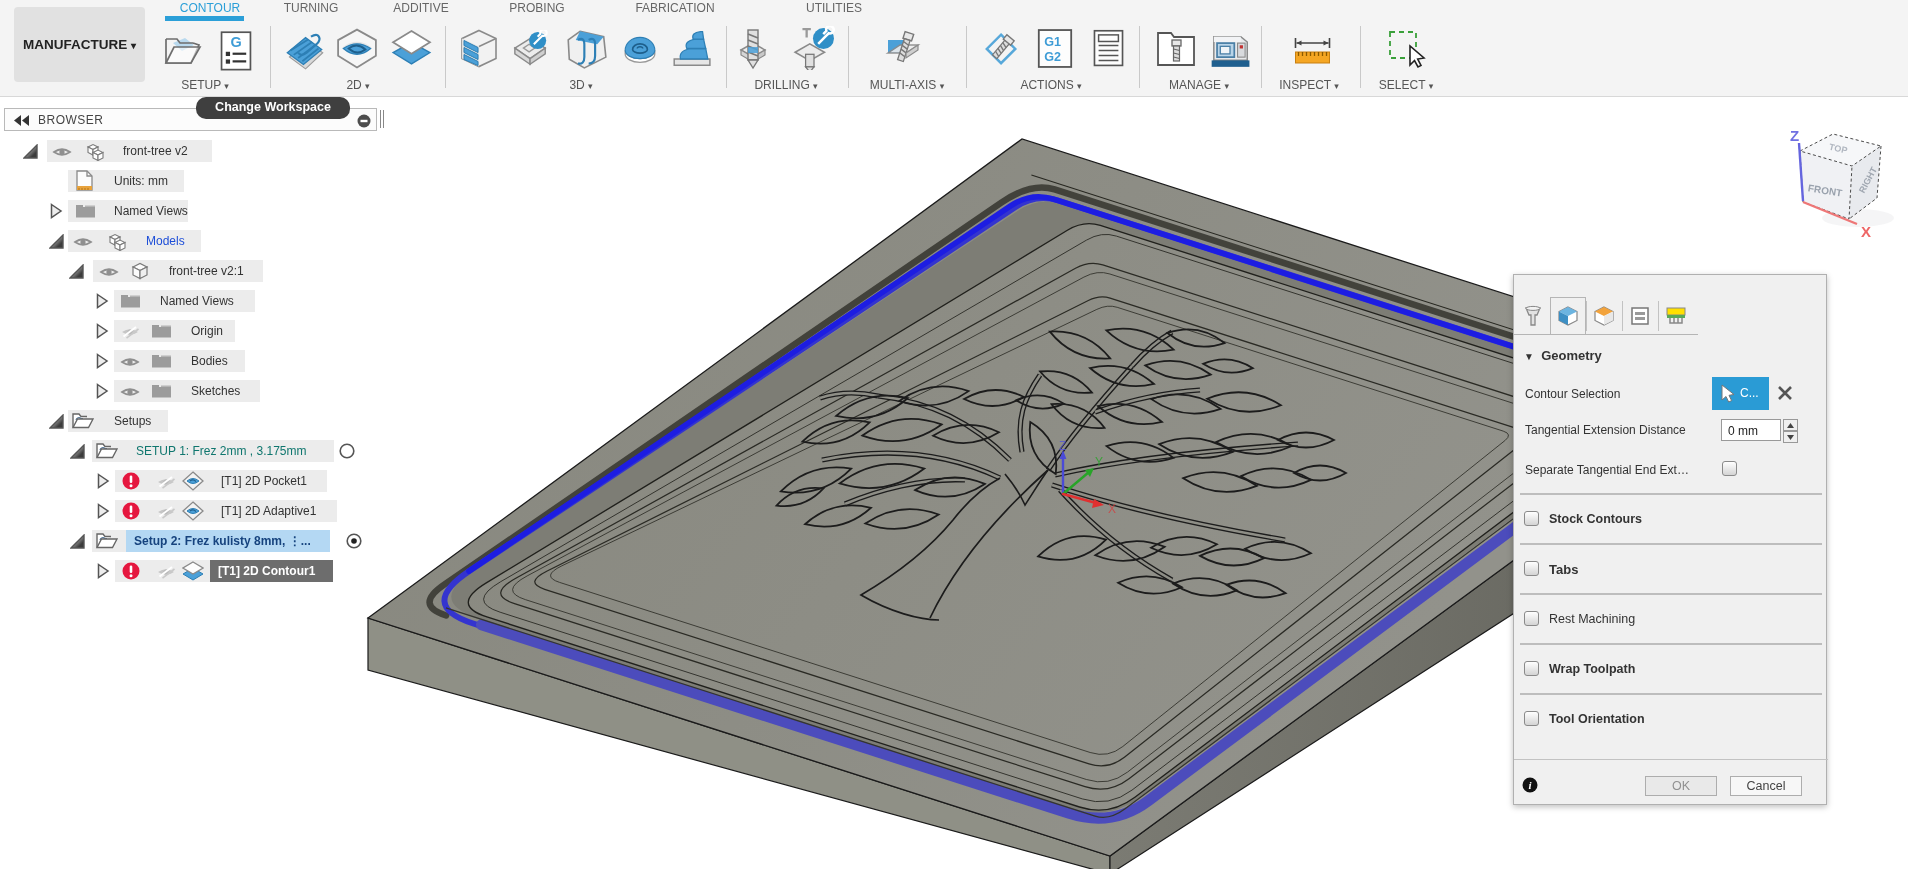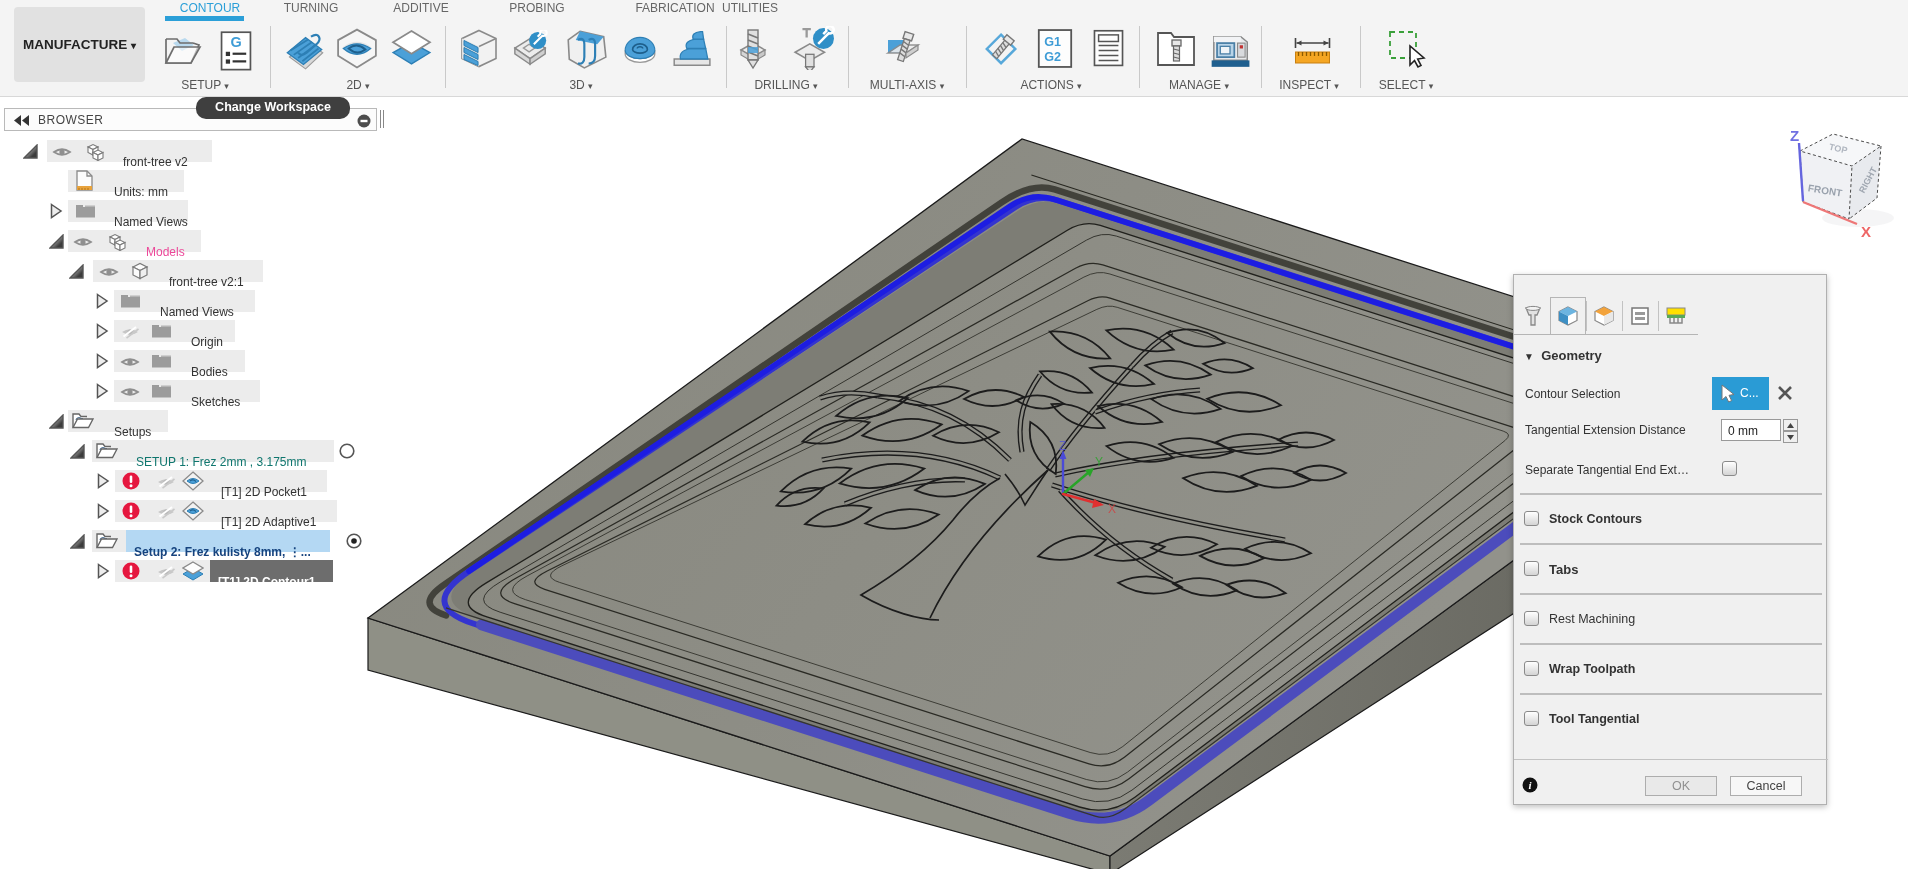--- a/index.html
+++ b/index.html
@@ -10,21 +10,21 @@
 .dn { font-size:9px; color:#555; }
 .vsep { position:absolute; top:26px; width:1px; height:62px; background:#c9c9c9; }
 #manu { position:absolute; left:14px; top:7px; width:131px; height:75px; background:#e1e1e1;
   border-radius:4px; text-align:center; line-height:75px; font-weight:bold; font-size:13.5px; color:#222; }
 #tooltip { position:absolute; left:196px; top:97px; width:154px; height:22px; background:#3f3f3f;
   border-radius:10px; color:#fff; font-size:12.5px; font-weight:bold; text-align:center; line-height:21px; z-index:60; }
 #bheader { position:absolute; left:4px; top:108px; width:373px; height:23px; background:#fcfcfc;
   border:1px solid #b9b9b9; z-index:30; }
 #browser { position:absolute; left:0; top:131px; width:400px; height:470px; z-index:30; }
 .rowbg { height:22px; background:#ececec; }
-.lbl { height:22px; line-height:22px; font-size:12px; padding:11px 8px; white-space:nowrap; }
+.lbl { height:22px; line-height:22px; font-size:12px; padding:0 8px; white-space:nowrap; }
 #dialog { position:absolute; left:1513px; top:274px; width:314px; height:531px; background:#f0f0f0;
   border:1px solid #b0b0b0; box-shadow:0 2px 6px rgba(0,0,0,0.25); z-index:40; }
 .chk { width:15px; height:15px; border:1px solid #8a8a8a; border-radius:3px;
   background:linear-gradient(#ffffff,#d4d4d4); }
 .spinb { left:0; width:15px; height:12px; background:#efefef; border:1px solid #999; text-align:center; line-height:9px; }
 .spinb svg { vertical-align:middle }
 .btn { height:20px; border:1px solid #adadad; background:#e9e9e9; text-align:center;
   line-height:18px; font-size:12.5px; }
 </style></head>
 <body>
@@ -150,21 +150,21 @@
 <text x="1790" y="141" font-size="15" font-weight="bold" fill="#7070e2">Z</text>
 <text x="1861" y="237" font-size="15" font-weight="bold" fill="#ee6666">X</text>
 </g>
 </svg>
 <div id="toolbar">
 <div style="position:absolute;left:140px;top:1px;width:140px;text-align:center;font-size:12px;color:#2b9fd8">CONTOUR</div>
     <div style="position:absolute;left:241px;top:1px;width:140px;text-align:center;font-size:12px;color:#666">TURNING</div>
     <div style="position:absolute;left:351px;top:1px;width:140px;text-align:center;font-size:12px;color:#666">ADDITIVE</div>
     <div style="position:absolute;left:467px;top:1px;width:140px;text-align:center;font-size:12px;color:#666">PROBING</div>
     <div style="position:absolute;left:605px;top:1px;width:140px;text-align:center;font-size:12px;color:#666">FABRICATION</div>
-    <div style="position:absolute;left:722px;top:1px;width:140px;text-align:left;font-size:12px;color:#666">UTILITIES</div>
+    <div style="position:absolute;left:722px;top:1px;width:140px;text-align:right;font-size:12px;color:#666">UTILITIES</div>
     <div style="position:absolute;left:165px;top:16px;width:79px;height:5px;background:#2b9fd8"></div>
 <div id="manu">MANUFACTURE <span style="font-size:10px">▾</span></div>
 <div class="grp" style="left:130px">SETUP <span class="dn">▾</span></div>
     <div class="grp" style="left:283px">2D <span class="dn">▾</span></div>
     <div class="grp" style="left:506px">3D <span class="dn">▾</span></div>
     <div class="grp" style="left:711px">DRILLING <span class="dn">▾</span></div>
     <div class="grp" style="left:832px">MULTI-AXIS <span class="dn">▾</span></div>
     <div class="grp" style="left:976px">ACTIONS <span class="dn">▾</span></div>
     <div class="grp" style="left:1124px">MANAGE <span class="dn">▾</span></div>
     <div class="grp" style="left:1234px">INSPECT <span class="dn">▾</span></div>
@@ -390,21 +390,21 @@
 <svg class="abs" style="left:106px;top:231px" width="20" height="20" viewBox="0 0 20 20">
 <g stroke="#7a7a7a" stroke-width="1.1" fill="#fdfdfd">
         <polygon points="4,6 9,3.5 14,6 9,8.5"></polygon>
         <polygon points="4,6 9,8.5 9,14 4,11.5"></polygon>
         <polygon points="9,8.5 14,6 14,11.5 9,14"></polygon>
 <polygon points="9,11.5 14,9 19,11.5 14,14"></polygon>
         <polygon points="9,11.5 14,14 14,19.5 9,17"></polygon>
         <polygon points="14,14 19,11.5 19,17 14,19.5"></polygon>
       </g>
     </svg>
-<div class="abs lbl" style="left:138px;top:230px;background:transparent;color:#ec4899;">Models</div>
+<div class="abs lbl" style="left:138px;top:230px;background:transparent;color:#1d4ed8;">Models</div>
 <svg class="abs" style="left:69px;top:264px" width="15" height="15">
       <polygon points="1,14 14,14 14,1" fill="url(#triG69264)"></polygon>
       <defs>
         <linearGradient id="triG69264" x1="0" y1="0" x2="1" y2="1">
           <stop offset="0.3" stop-color="#b9b9b9"></stop>
           <stop offset="0.75" stop-color="#3c3c3c"></stop>
         </linearGradient>
       </defs>
       <polygon points="1,14 14,14 14,1" fill="none" stroke="#555" stroke-width="1.4"></polygon>
     </svg>
@@ -672,21 +672,21 @@
 <div class="abs" style="left:6px;top:218px;width:302px;height:2px;background:#bdbdbd"></div>
 <div class="abs chk" style="left:10px;top:236px"></div>
 <div class="abs" style="left:35px;top:237px;font-size:12.5px;font-weight:bold;color:#333">Stock Contours</div>
 <div class="abs chk" style="left:10px;top:286px"></div>
 <div class="abs" style="left:35px;top:287px;font-size:13px;font-weight:bold;color:#333">Tabs</div>
 <div class="abs chk" style="left:10px;top:336px"></div>
 <div class="abs" style="left:35px;top:337px;font-size:12.5px;font-weight:normal;color:#333">Rest Machining</div>
 <div class="abs chk" style="left:10px;top:386px"></div>
 <div class="abs" style="left:35px;top:387px;font-size:12.5px;font-weight:bold;color:#333">Wrap Toolpath</div>
 <div class="abs chk" style="left:10px;top:436px"></div>
-<div class="abs" style="left:35px;top:437px;font-size:12.5px;font-weight:bold;color:#333">Tool Tangential</div>
+<div class="abs" style="left:35px;top:437px;font-size:12.5px;font-weight:bold;color:#333">Tool Orientation</div>
 <div class="abs" style="left:6px;top:268px;width:302px;height:2px;background:#bdbdbd"></div>
 <div class="abs" style="left:6px;top:318px;width:302px;height:2px;background:#bdbdbd"></div>
 <div class="abs" style="left:6px;top:368px;width:302px;height:2px;background:#bdbdbd"></div>
 <div class="abs" style="left:6px;top:418px;width:302px;height:2px;background:#bdbdbd"></div>
 <div class="abs" style="left:0;top:484px;width:314px;height:1px;background:#c2c2c2"></div>
 <svg class="abs" style="left:8px;top:502px" width="16" height="16">
       <circle cx="8" cy="8" r="7.5" fill="#111"></circle>
       <text x="8" y="12" text-anchor="middle" font-family="Liberation Serif" font-size="11" font-weight="bold" fill="#fff" font-style="italic">i</text>
     </svg>
 <div class="abs btn" style="left:131px;top:501px;width:72px;color:#909090">OK</div>

